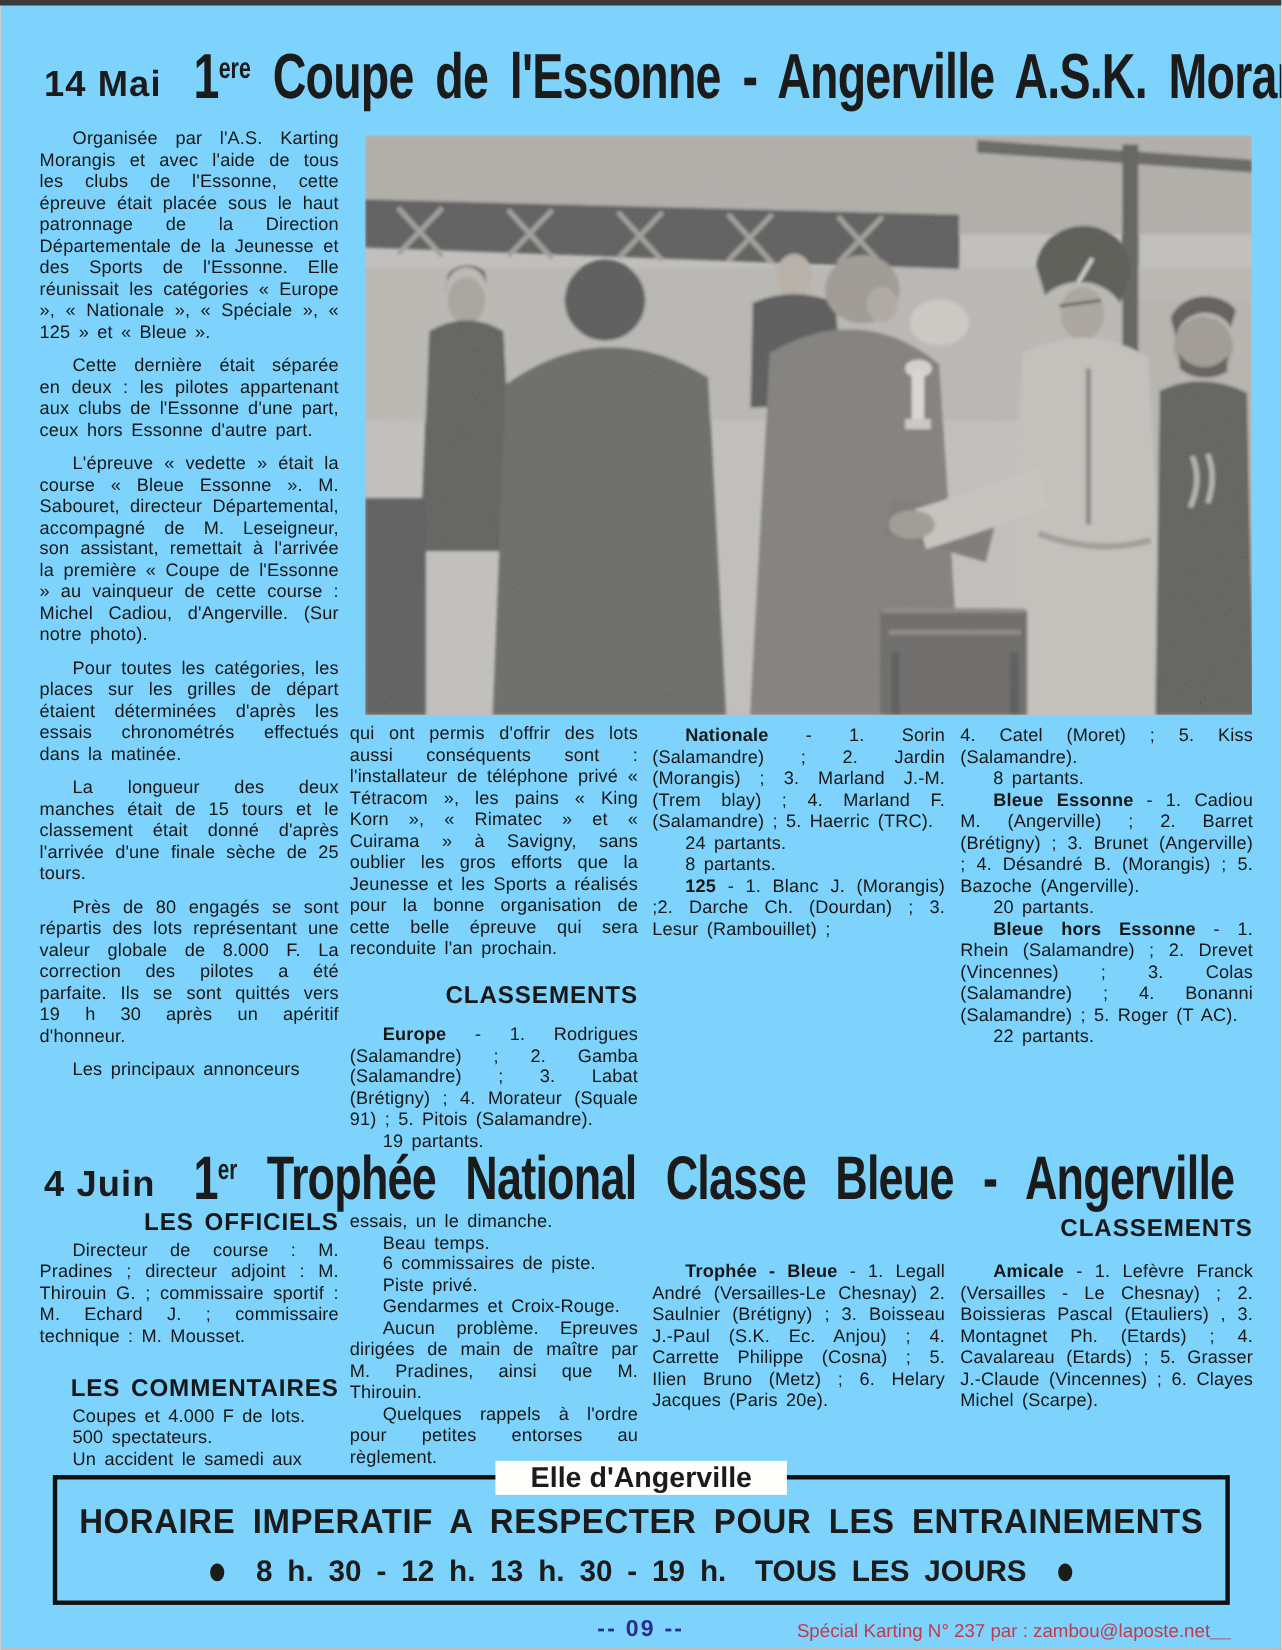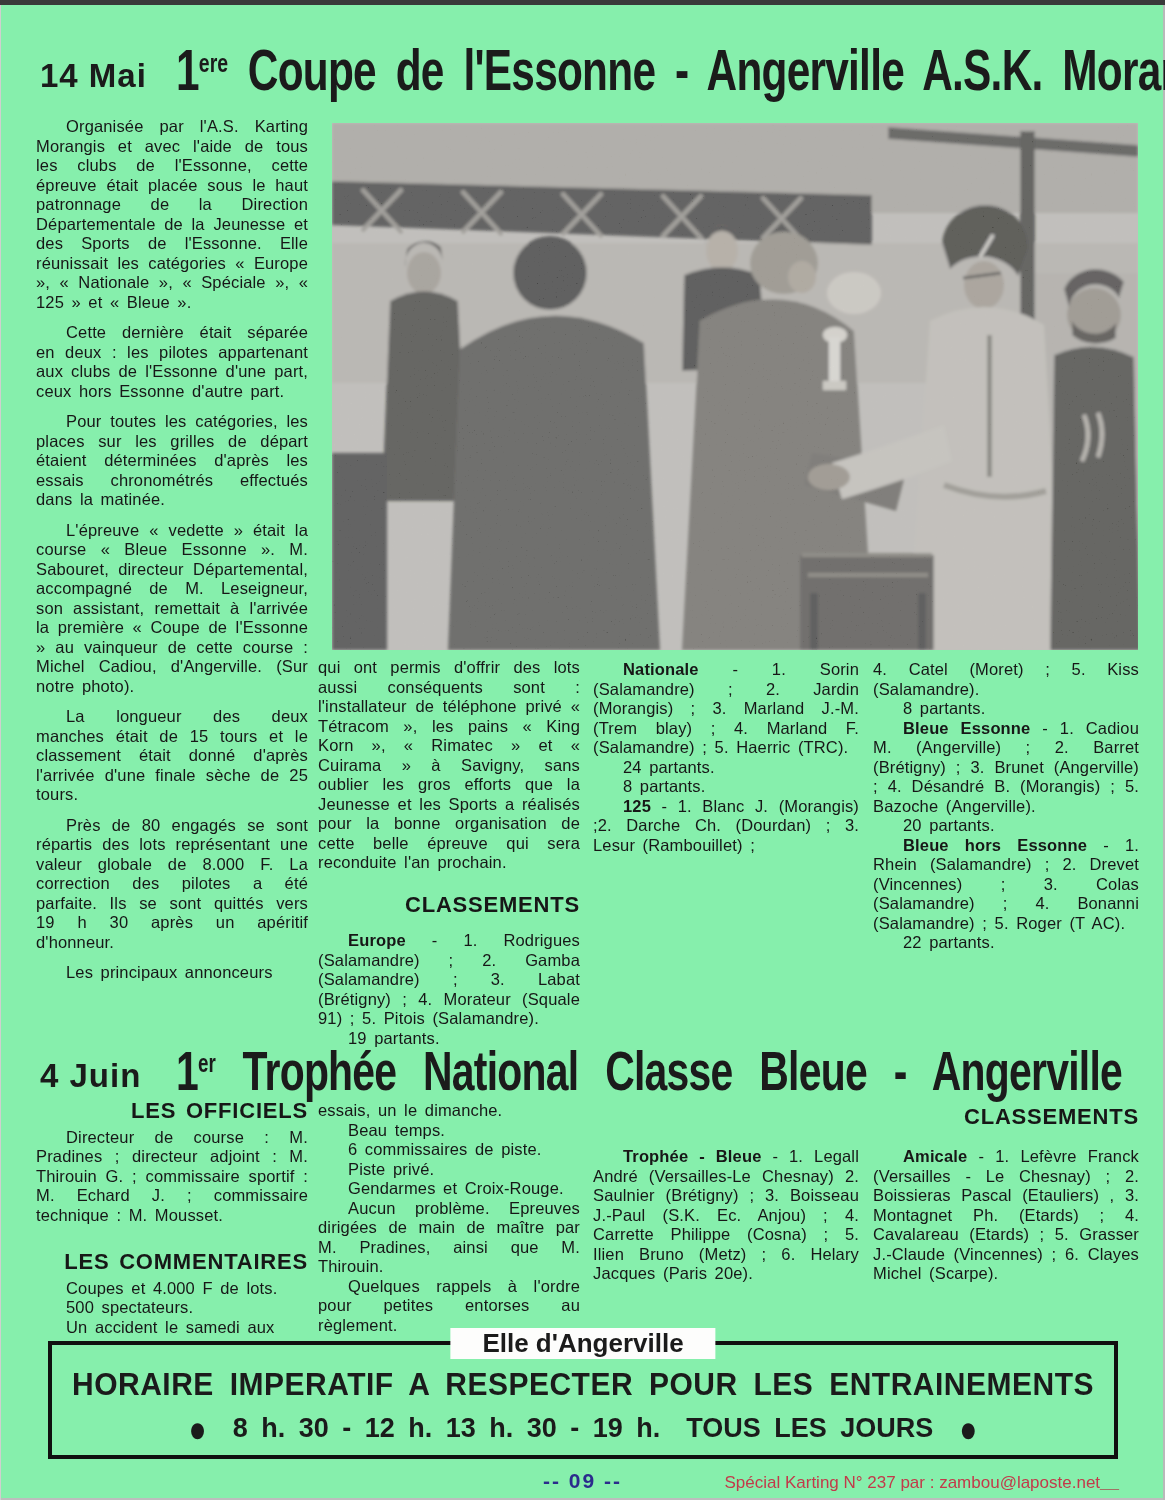--- a/index.html
+++ b/index.html
@@ -1,17 +1,17 @@
 <!DOCTYPE html>
 <html><head>
 <meta charset="utf-8">
 <style>
   html,body { margin:0; padding:0; background:#ffffff; }
   .page {
-    position:relative; width:1165px; height:1500px; background:#86efac;
+    position:relative; width:1165px; height:1500px; background:#7dd3fc;
     font-family:"Liberation Sans", sans-serif; color:#1b1b1b; overflow:hidden;
     border-top:5px solid #3a3a3a; box-sizing:border-box;
     box-shadow: inset -2px 0 0 #b9b9b9, inset 1px 0 0 #cfcfcf, inset 0 -2px 0 #bdbdbd;
   }
   
   .masthead { position:absolute; left:40px; display:flex; align-items:flex-end; white-space:nowrap; }
   .mast-date { font-weight:bold; font-size:33px; letter-spacing:1px; width:136px; flex:0 0 136px; padding-bottom:4px; }
   .mast-title { display:inline-block; transform:scaleX(0.73); transform-origin:0 100%;
     font-weight:bold; font-size:58px; letter-spacing:-1px; word-spacing:12px; line-height:1; }
   .mast-title sup { font-size:46%; vertical-align:18px; letter-spacing:0; }
@@ -67,22 +67,22 @@
 <div class="page">
 
   <div class="masthead" id="masthead-1">
     <span class="mast-date">14 Mai</span>
     <span class="mast-title"><span>1</span><sup>ere</sup><span> Coupe de l'Essonne - Angerville A.S.K. Morangis</span></span>
   </div>
 
   <div id="col-left" class="bodytext">
     <p class="ind">Organisée par l'A.S. Karting Morangis et avec l'aide de tous les clubs de l'Essonne, cette épreuve était placée sous le haut patronnage de la Direction Départementale de la Jeunesse et des Sports de l'Essonne. Elle réunissait les catégories « Europe », « Nationale », « Spéciale », « 125 » et « Bleue ».</p>
     <p class="ind pgap">Cette dernière était séparée en deux : les pilotes appartenant aux clubs de l'Essonne d'une part, ceux hors Essonne d'autre part.</p>
+    <p class="ind pgap">L'épreuve « vedette » était la course « Bleue Essonne ». M. Sabouret, directeur Départemental, accompagné de M. Leseigneur, son assistant, remettait à l'arrivée la première « Coupe de l'Essonne » au vainqueur de cette course : Michel Cadiou, d'Angerville. (Sur notre photo).</p>
     <p class="ind pgap">Pour toutes les catégories, les places sur les grilles de départ étaient déterminées d'après les essais chronométrés effectués dans la matinée.</p>
-    <p class="ind pgap">L'épreuve « vedette » était la course « Bleue Essonne ». M. Sabouret, directeur Départemental, accompagné de M. Leseigneur, son assistant, remettait à l'arrivée la première « Coupe de l'Essonne » au vainqueur de cette course : Michel Cadiou, d'Angerville. (Sur notre photo).</p>
     <p class="ind pgap">La longueur des deux manches était de 15 tours et le classement était donné d'après l'arrivée d'une finale sèche de 25 tours.</p>
     <p class="ind pgap">Près de 80 engagés se sont répartis des lots représentant une valeur globale de 8.000 F. La correction des pilotes a été parfaite. Ils se sont quittés vers 19 h 30 après un apéritif d'honneur.</p>
     <p class="ind pgap">Les principaux annonceurs</p>
   </div>
 
   <figure class="photo">
     <svg viewBox="0 0 806 527" preserveAspectRatio="none">
       <defs>
         <filter id="grain" x="0" y="0" width="100%" height="100%">
           <feTurbulence type="fractalNoise" baseFrequency="0.55" numOctaves="2" stitchTiles="stitch" result="n"></feTurbulence>

